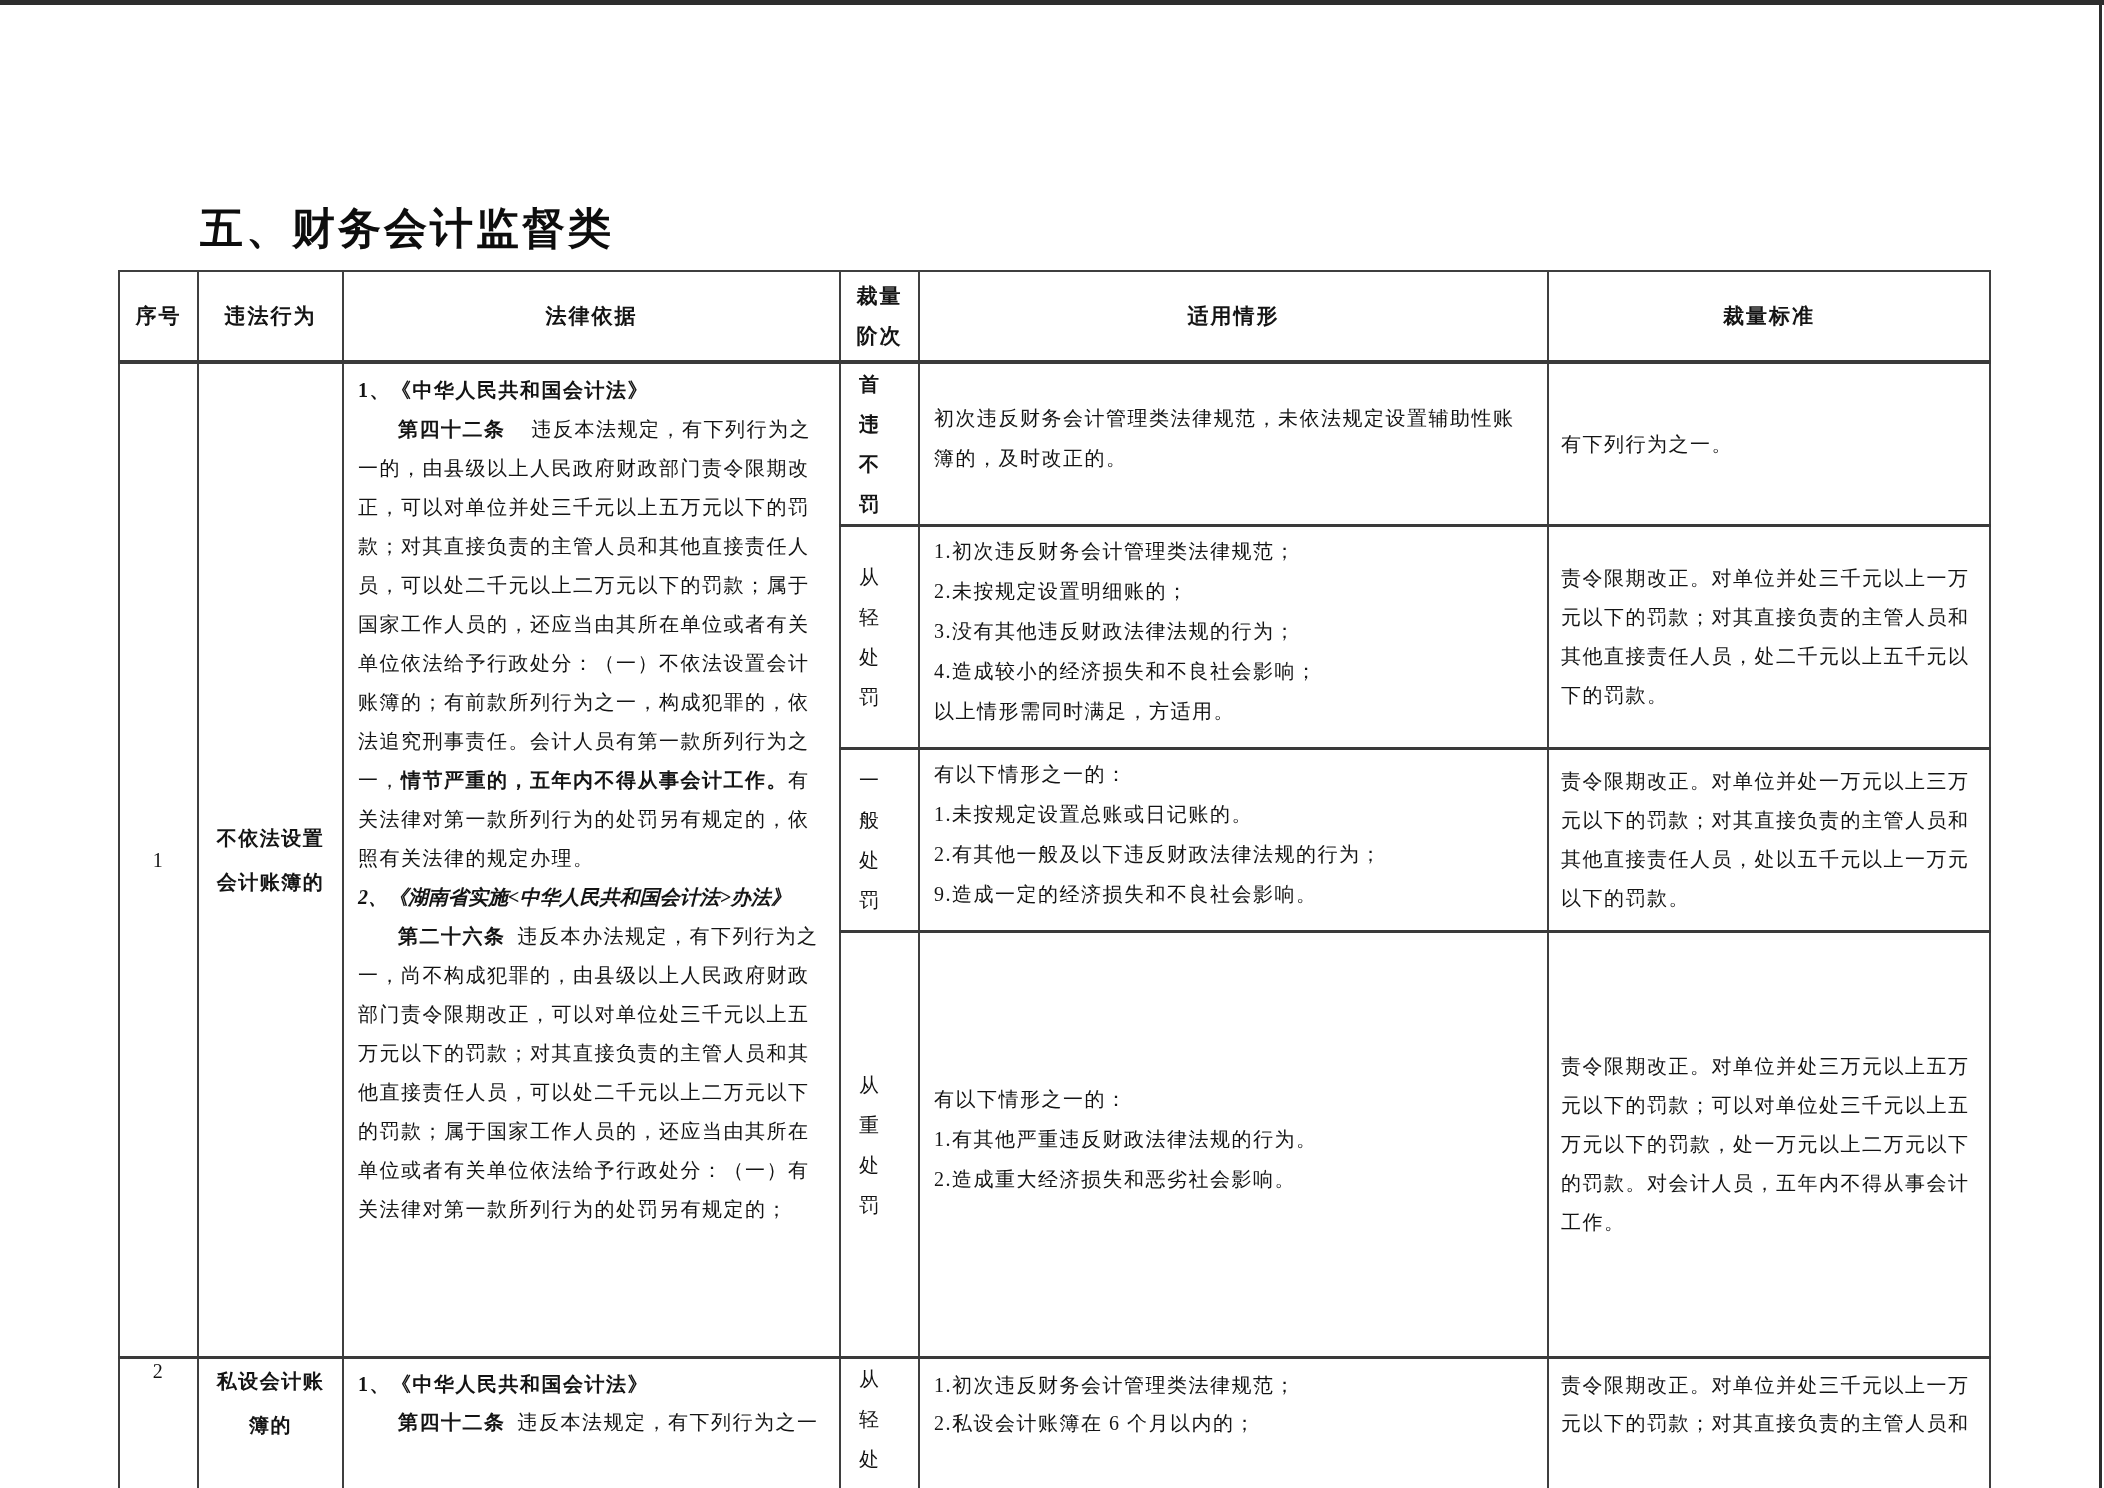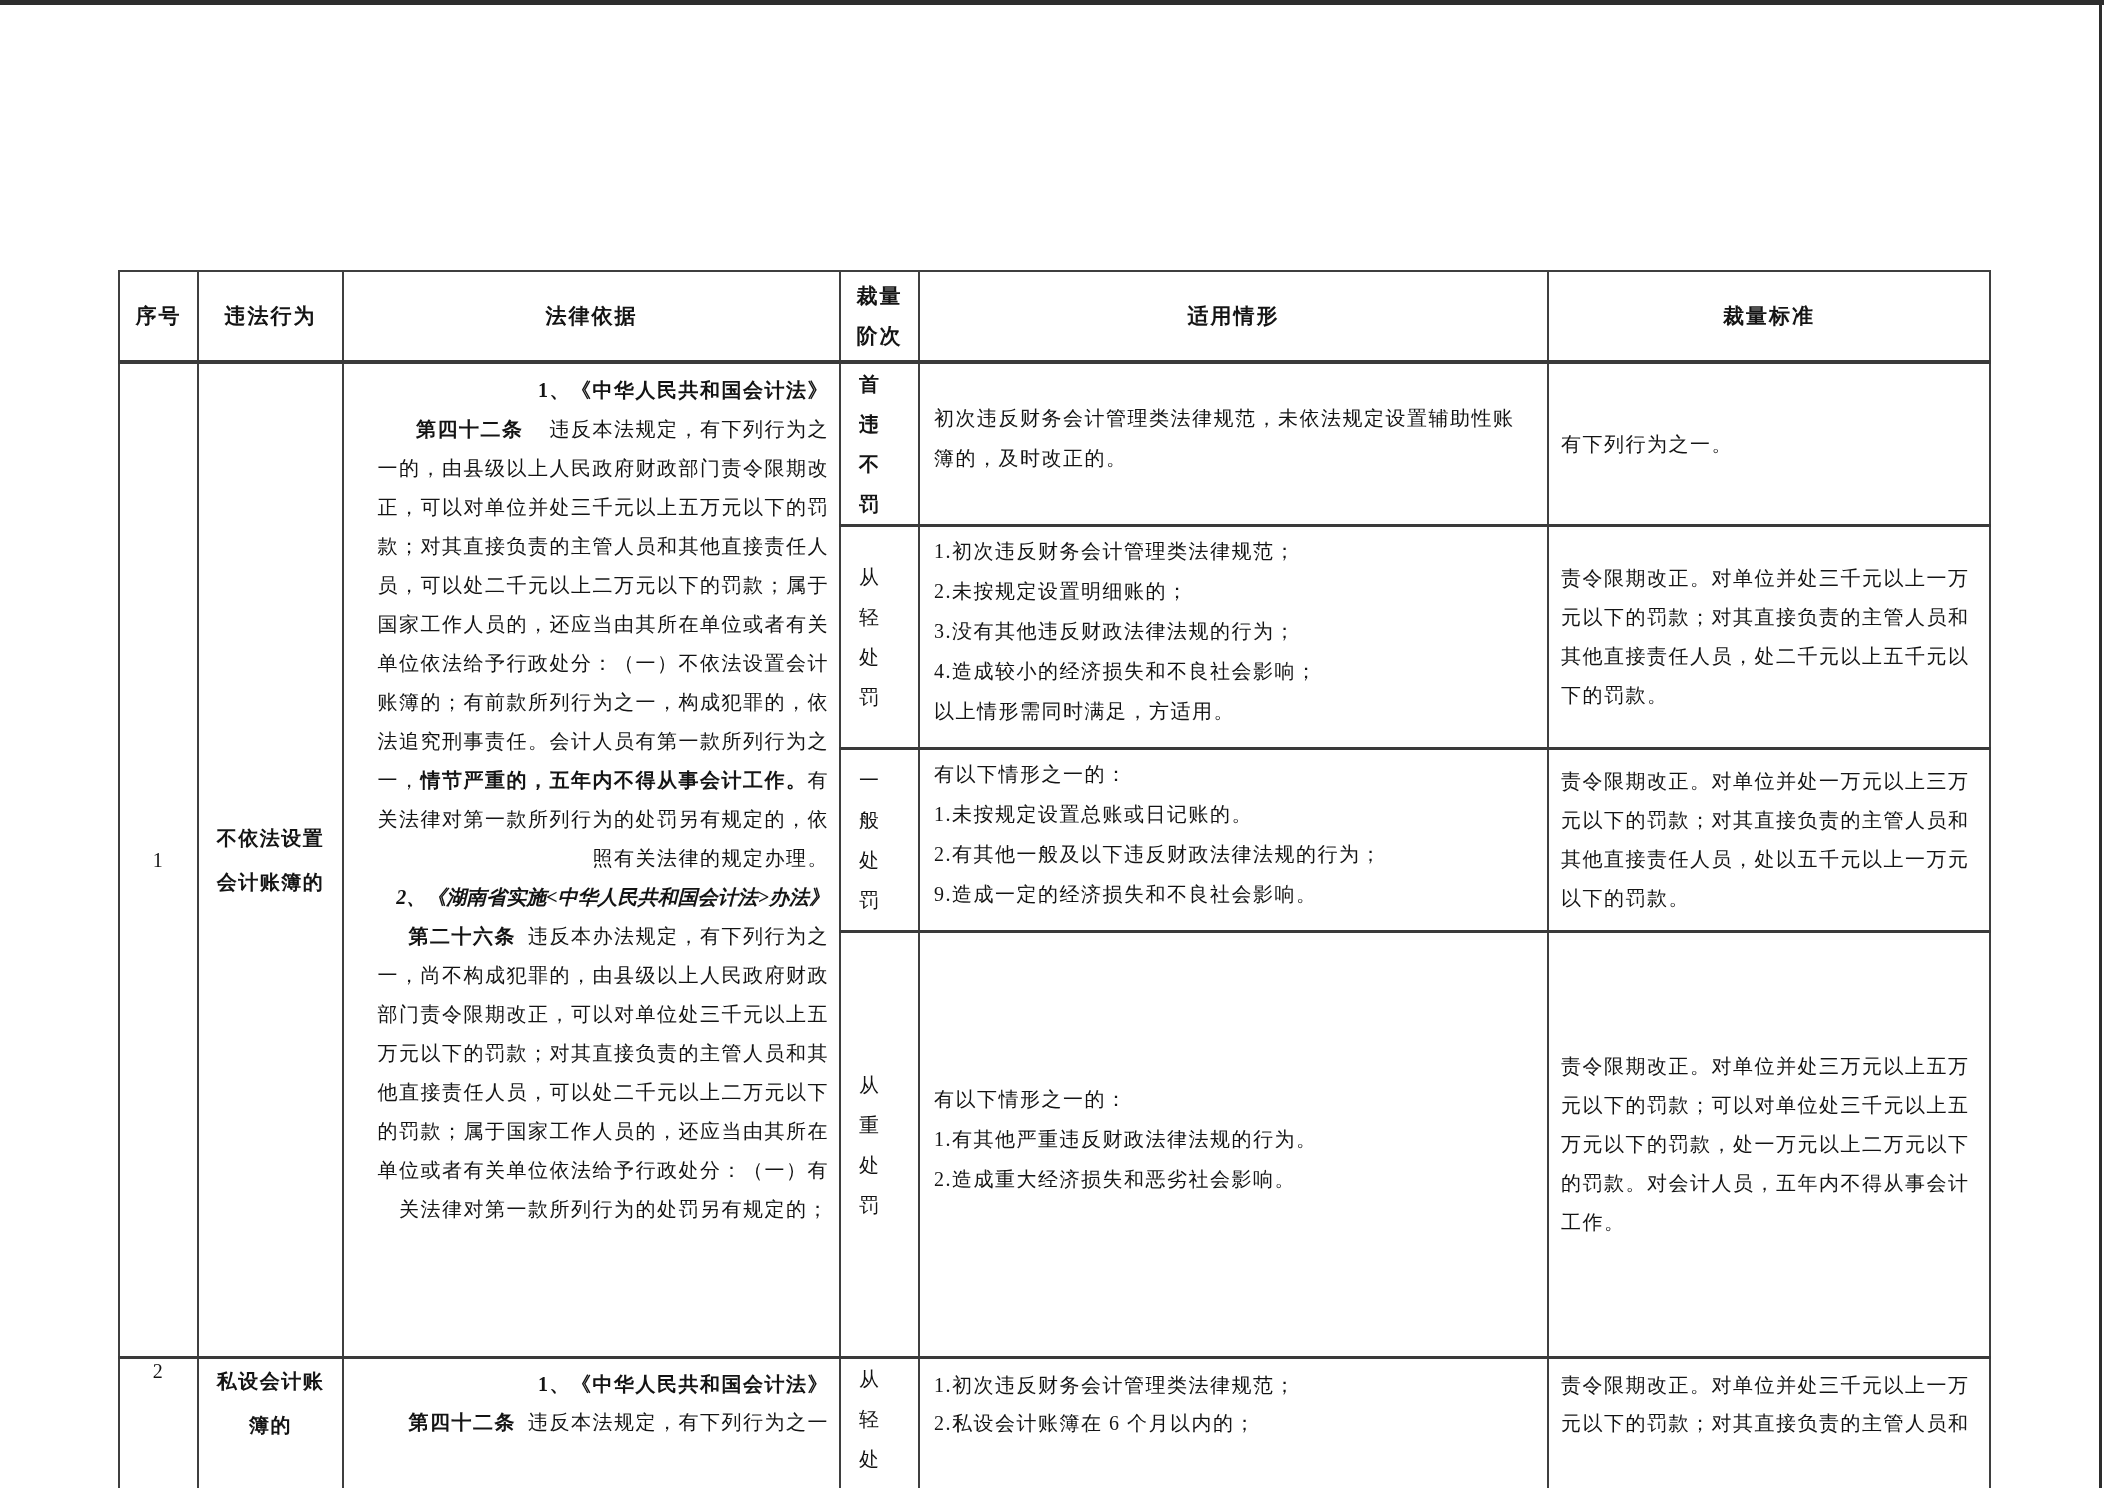--- a/index.html
+++ b/index.html
@@ -38,21 +38,21 @@
     font-size:21px;font-weight:bold;text-align:center;vertical-align:middle;
     border-bottom:4px solid #3a3a3a;
     padding:4px 6px;line-height:40px;letter-spacing:2px;
   }
   td.cell-index{ text-align:center;vertical-align:middle;font-size:22px;letter-spacing:0; }
   td.cell-violation{
     text-align:center;vertical-align:middle;font-weight:bold;
     padding:0 16px;line-height:44px;
   }
   td.cell-legal{
-    vertical-align:top;text-align:right;
+    vertical-align:top;text-align:left;
     padding:7px 10px 0 14px;line-height:39px;
   }
   td.cell-tier{ text-align:left;vertical-align:middle;line-height:40px;padding:0 18px; }
   td.cell-tier.bold-tier{ font-weight:bold; }
   td.cell-situation{
     vertical-align:middle;text-align:left;
     padding:4px 18px 16px 14px;line-height:40px;
   }
   td.cell-standard{
     vertical-align:middle;text-align:left;
@@ -71,20 +71,21 @@
   .article-gap2{ display:inline-block;width:12px; }
   .law-title2{ white-space:nowrap;letter-spacing:0;font-style:italic; }
 </style>
 </head>
 <body>
 
 <div class="page">
   <div class="scan-edge-top"></div>
   <div class="scan-edge-right"></div>
 
+  <div class="doc-title">五、财务会计监督类</div>
 
   <table class="law-table">
     <colgroup>
       <col style="width:79px">
       <col style="width:145px">
       <col style="width:497px">
       <col style="width:79px">
       <col style="width:629px">
       <col style="width:442px">
     </colgroup>

